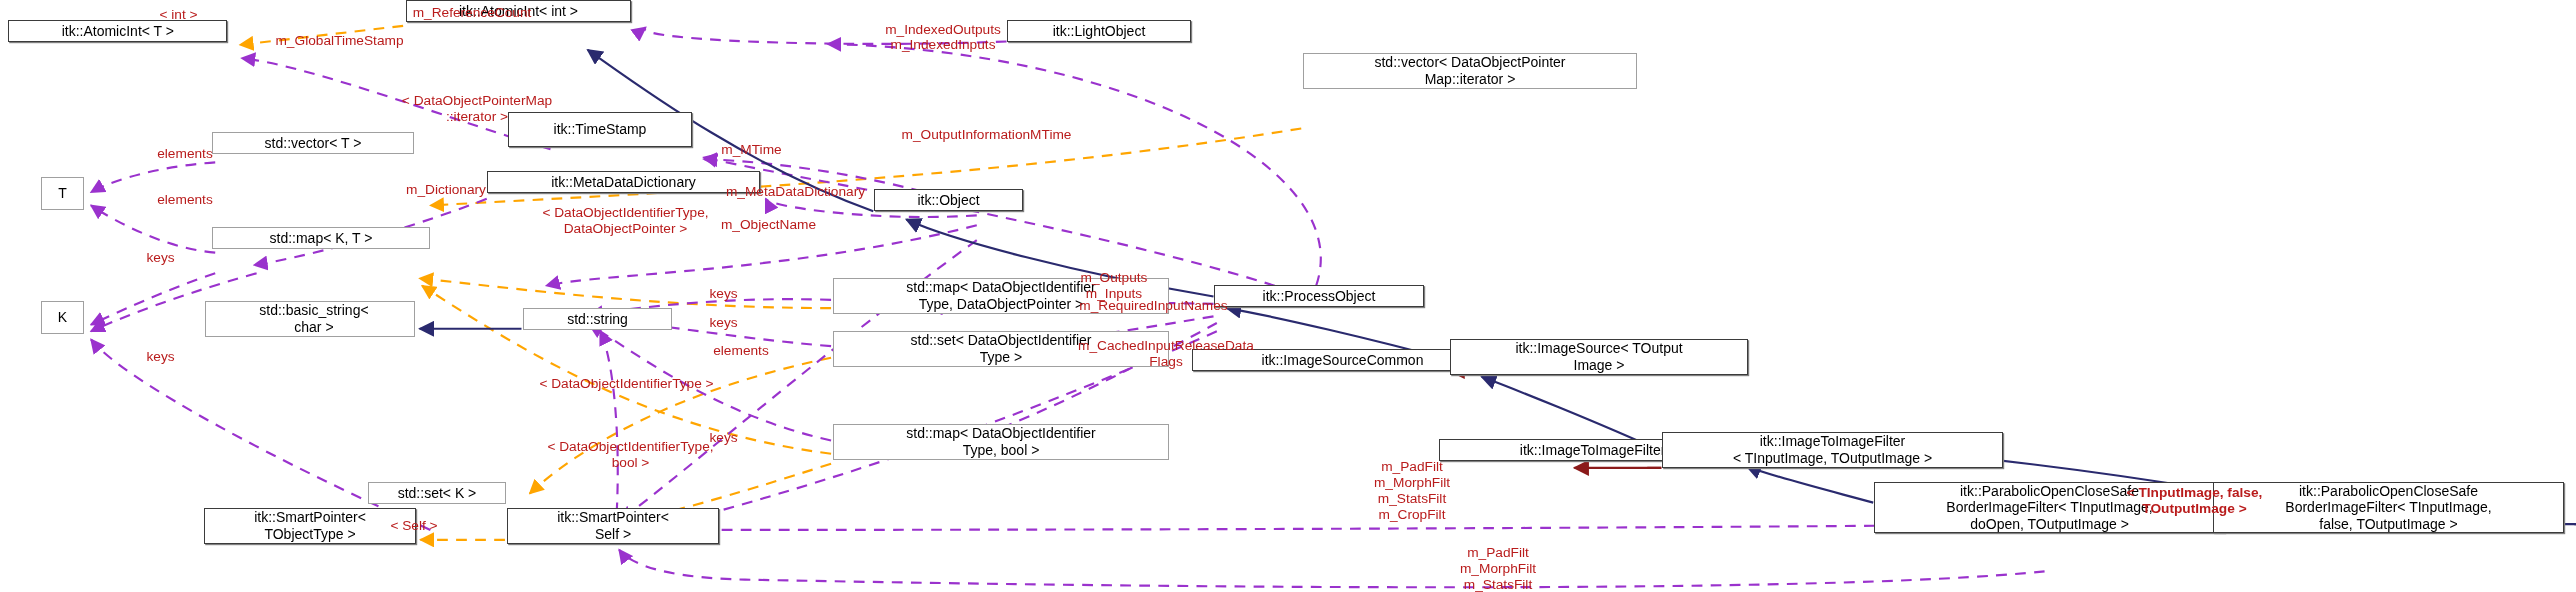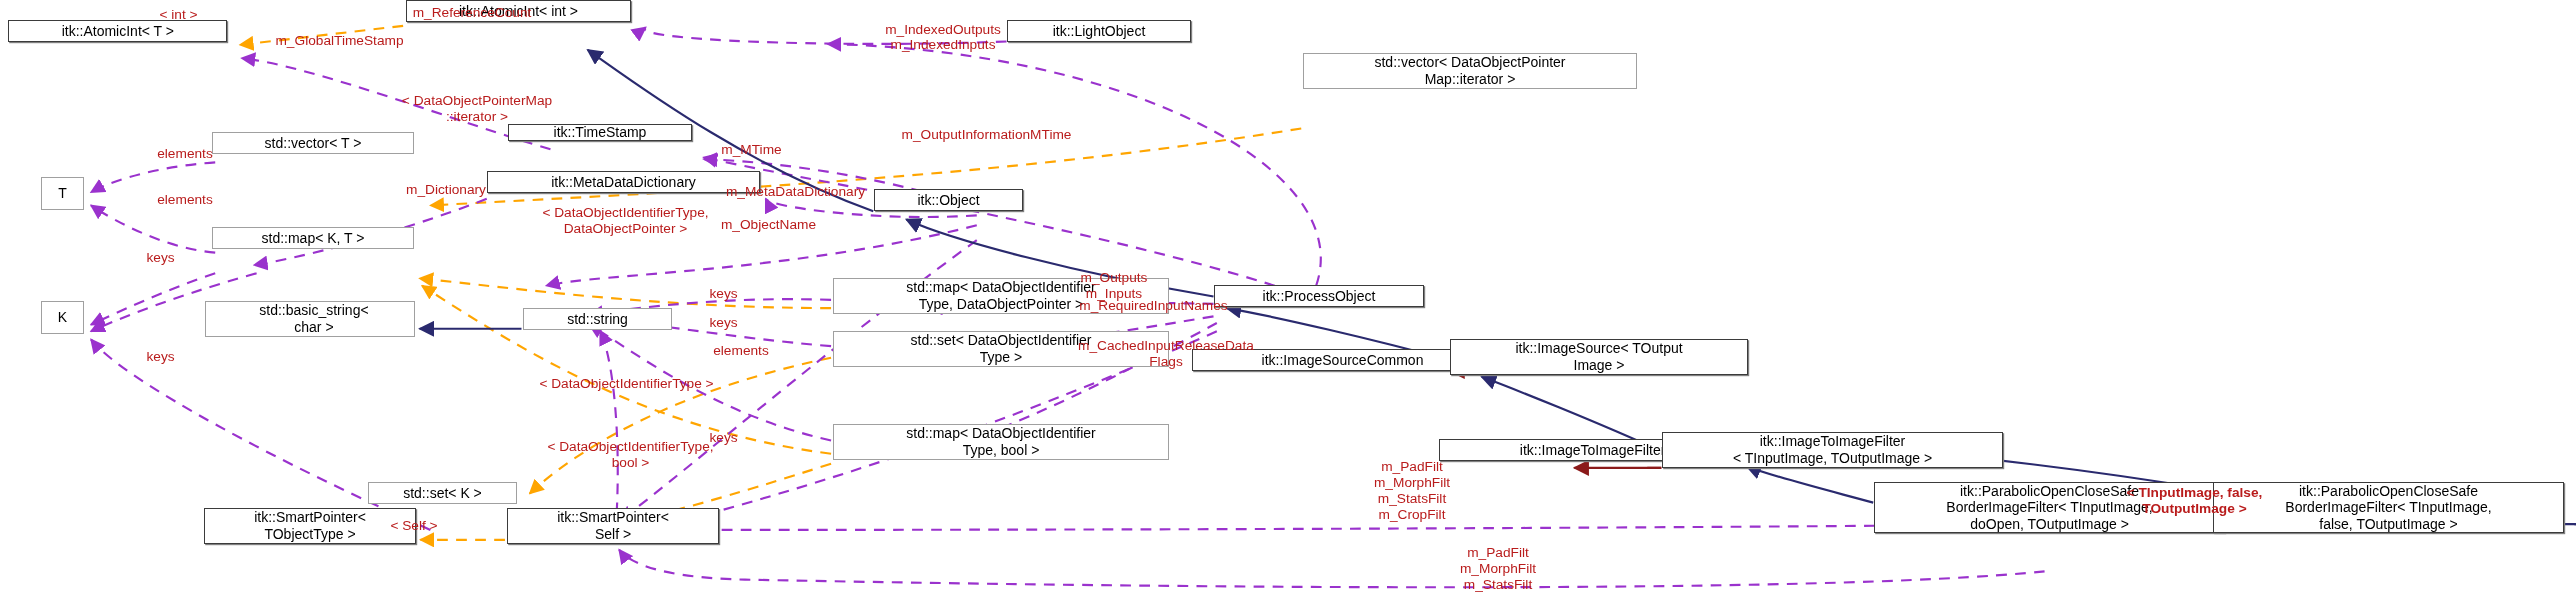--- a/index.html
+++ b/index.html
@@ -206,37 +206,37 @@
 
   <div class="node light" style="left:1303px; top:53px; width:334px; height:36px;">
     <span>std::vector&lt; DataObjectPointer
 Map::iterator &gt;</span>
   </div>
 
   <div class="node light" style="left:212px; top:132px; width:202px; height:21.5px;">
     <span>std::vector&lt; T &gt;</span>
   </div>
 
-  <div class="node bold" style="left:508px; top:124px; width:184px; height:17px;">
+  <div class="node bold" style="left:508px; top:112px; width:184px; height:35px;">
     <span>itk::TimeStamp</span>
   </div>
 
   <div class="node bold" style="left:487px; top:171px; width:273px; height:21.5px;">
     <span>itk::MetaDataDictionary</span>
   </div>
 
   <div class="node bold" style="left:874px; top:189px; width:149px; height:21.5px;">
     <span>itk::Object</span>
   </div>
 
   <div class="node light" style="left:41px; top:177px; width:43px; height:33px;">
     <span>T</span>
   </div>
 
-  <div class="node light" style="left:212px; top:227px; width:202px; height:21.5px;">
+  <div class="node light" style="left:212px; top:227px; width:218px; height:21.5px;">
     <span>std::map&lt; K, T &gt;</span>
   </div>
 
   <div class="node light" style="left:41px; top:301px; width:43px; height:33px;">
     <span>K</span>
   </div>
 
   <div class="node light" style="left:205px; top:301px; width:210px; height:36px;padding-left:12px;">
     <span>std::basic_string&lt;
 char &gt;</span>
@@ -276,21 +276,21 @@
 
   <div class="node bold" style="left:1439px; top:439px; width:364px; height:21.5px;">
     <span>itk::ImageToImageFilterCommon</span>
   </div>
 
   <div class="node bold" style="left:1662px; top:432px; width:341px; height:36px;">
     <span>itk::ImageToImageFilter
 &lt; TInputImage, TOutputImage &gt;</span>
   </div>
 
-  <div class="node light" style="left:368px; top:482px; width:149px; height:21.5px;">
+  <div class="node light" style="left:368px; top:482px; width:138px; height:21.5px;">
     <span>std::set&lt; K &gt;</span>
   </div>
 
   <div class="node bold" style="left:204px; top:508px; width:212px; height:36px;">
     <span>itk::SmartPointer&lt;
 TObjectType &gt;</span>
   </div>
 
   <div class="node bold" style="left:507px; top:508px; width:212px; height:36px;">
     <span>itk::SmartPointer&lt;

